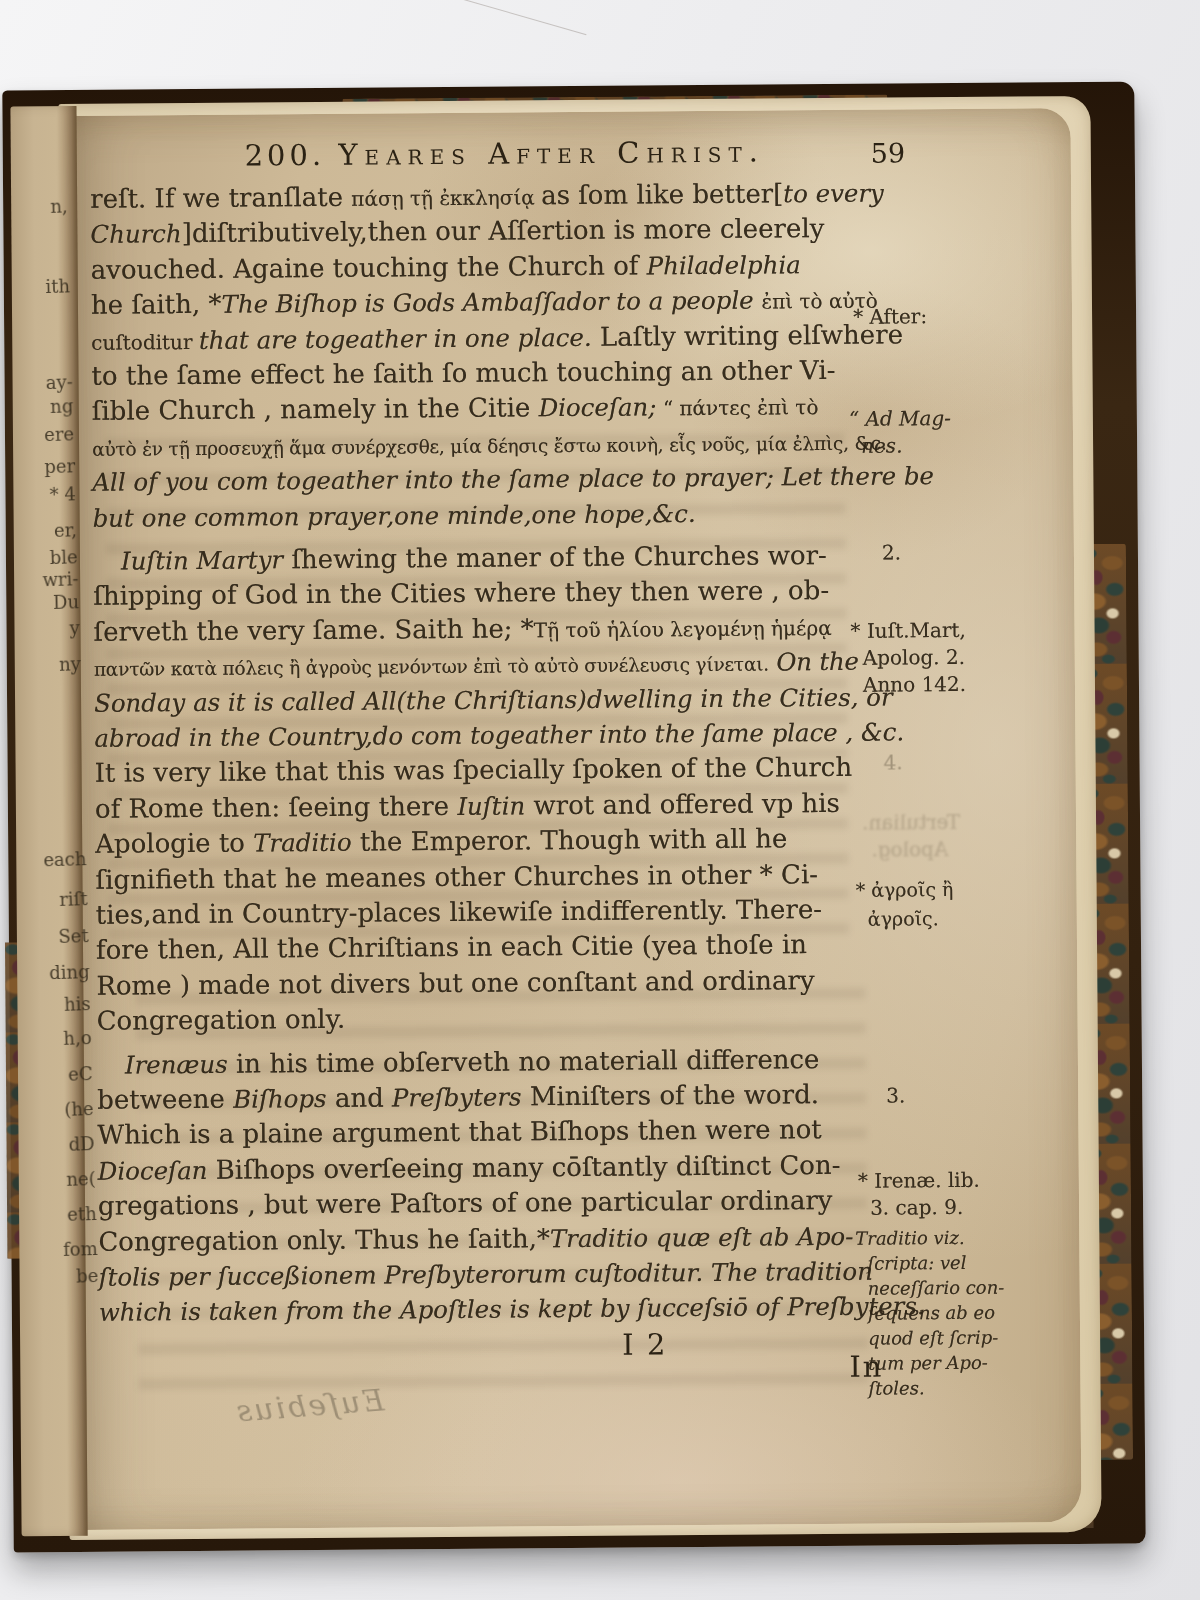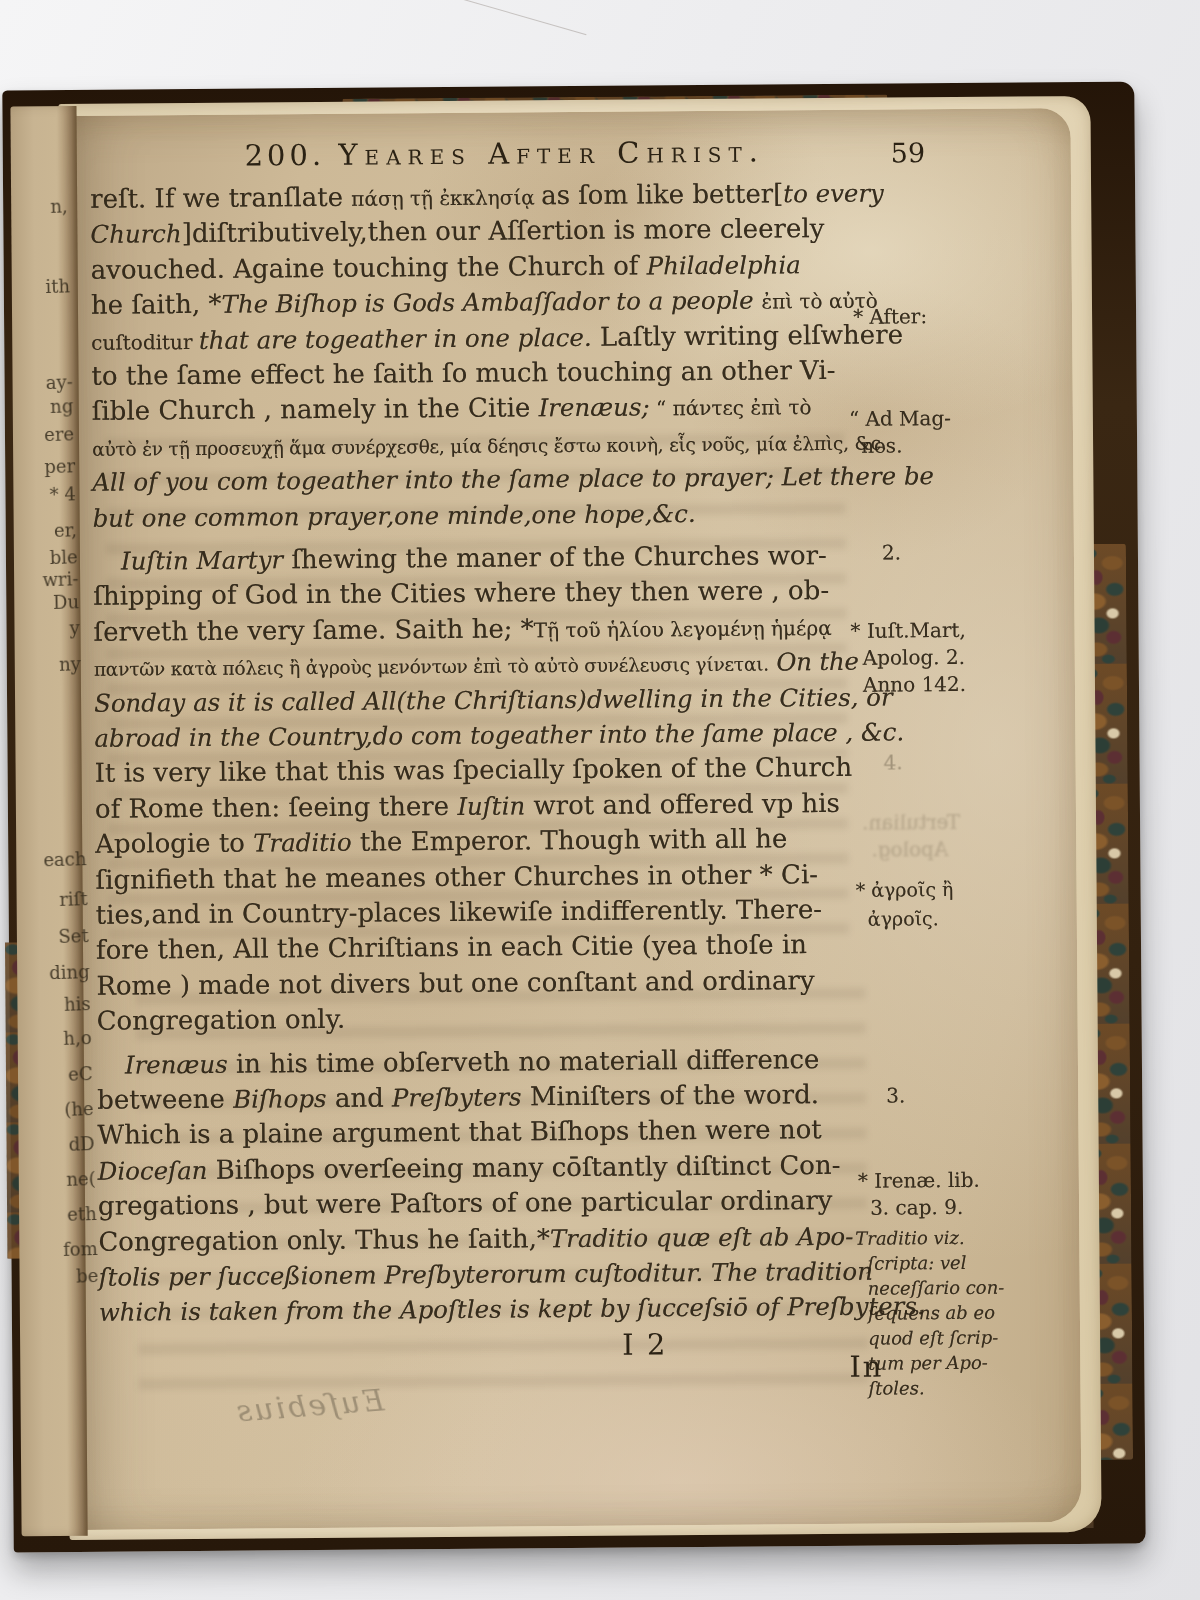--- a/index.html
+++ b/index.html
@@ -74,21 +74,21 @@
   .showthrough{position:absolute;pointer-events:none;mix-blend-mode:multiply;
     background:repeating-linear-gradient(0deg, rgba(78,60,36,.085) 0 11px, rgba(78,60,36,0) 11px 35px);
     filter:blur(3px);}
   .st1{left:100px;top:330px;width:740px;height:520px;}
   .st2{left:120px;top:880px;width:730px;height:420px;transform:translateX(6px);}
 
   
   .header{position:absolute;left:152px;top:50px;width:700px;text-align:center;
     color:var(--ink);font-size:29px;letter-spacing:4px;white-space:nowrap;}
   .header .smallcaps{font-variant:small-caps;letter-spacing:7px;}
-  .pagenum{position:absolute;left:868px;top:54px;color:var(--ink);font-size:27px;margin-left:20px;}
+  .pagenum{position:absolute;left:868px;top:54px;color:var(--ink);font-size:27px;}
 
   #body{position:absolute;left:87px;top:92px;width:766px;}
   .line{position:absolute;left:0;white-space:nowrap;font-size:26px;line-height:34px;
     color:var(--ink);opacity:.93;text-shadow:0 0 .6px rgba(43,34,20,.55);}
   .seg-r{font-style:normal;}
   .seg-i{font-style:italic;font-size:.94em;}
   .seg-g{font-size:20px;}
   .grkline{letter-spacing:-.2px;}
   .grkline .seg-g{font-size:18.5px;}
 
@@ -132,21 +132,21 @@
   </div>
   <div class="pagenum">59</div>
 
   <div id="body">
       <div class="line" style="top: 0px;"><span class="seg-r">reſt. If we tranſlate </span><span class="seg-g">πάσῃ τῇ ἐκκλησίᾳ </span><span class="seg-r">as ſom like better[</span><span class="seg-i">to every</span></div>
       <div class="line" style="top: 35.4px;"><span class="seg-i">Church</span><span class="seg-r">]diſtributively,then our Aſſertion is more cleerely</span></div>
       <div class="line" style="top: 70.8px;"><span class="seg-r">avouched.  Againe touching the Church of </span><span class="seg-i">Philadelphia</span></div>
       <div class="line" style="top: 106.2px;"><span class="seg-r">he ſaith, *</span><span class="seg-i">The Biſhop is Gods Ambaſſador to a people </span><span class="seg-g">ἐπὶ τὸ αὐτὸ</span></div>
       <div class="line" style="top: 141.6px;"><span class="seg-g">cuſtoditur </span><span class="seg-i">that are togeather in one place.</span><span class="seg-r"> Laſtly writing elſwhere</span></div>
       <div class="line" style="top: 177px;"><span class="seg-r">to the ſame effect he ſaith ſo much touching an other Vi-</span></div>
-      <div class="line" style="top: 212.4px;"><span class="seg-r">ſible Church ,  namely in the Citie </span><span class="seg-i">Irenæus;</span><span class="seg-g"> “ πάντες ἐπὶ τὸ</span></div>
+      <div class="line" style="top: 212.4px;"><span class="seg-r">ſible Church ,  namely in the Citie </span><span class="seg-i">Dioceſan;</span><span class="seg-g"> “ πάντες ἐπὶ τὸ</span></div>
       <div class="line grkline" style="top: 247.8px;"><span class="seg-g">αὐτὸ ἐν τῇ προσευχῇ ἅμα συνέρχεσθε, μία δέησις ἔστω κοινὴ, εἷς νοῦς, μία ἐλπὶς, &amp;c.</span></div>
       <div class="line" style="top: 283.2px;"><span class="seg-i">All of you com togeather into the ſame place to prayer; Let there be</span></div>
       <div class="line" style="top: 318.6px;"><span class="seg-i">but one common prayer,one minde,one hope,&amp;c.</span></div>
       <div class="line" style="top: 362px; left: 28px;"><span class="seg-i">Iuſtin Martyr</span><span class="seg-r"> ſhewing the maner of the Churches wor-</span></div>
       <div class="line" style="top: 397.4px;"><span class="seg-r">ſhipping of God in the Cities where they then were , ob-</span></div>
       <div class="line" style="top: 432.8px;"><span class="seg-r">ſerveth the very ſame. Saith he; *</span><span class="seg-g">Τῇ τοῦ ἡλίου λεγομένῃ ἡμέρᾳ</span></div>
       <div class="line grkline" style="top: 468.2px;"><span class="seg-g">παντῶν κατὰ πόλεις ἢ ἀγροὺς μενόντων ἐπὶ τὸ αὐτὸ συνέλευσις γίνεται.</span><span class="seg-i">  On the</span></div>
       <div class="line" style="top: 503.6px;"><span class="seg-i">Sonday as it is called All(the Chriſtians)dwelling in the Cities, or</span></div>
       <div class="line" style="top: 539px;"><span class="seg-i">abroad in the Country,do com togeather into the ſame place , &amp;c.</span></div>
       <div class="line" style="top: 574.4px;"><span class="seg-r">It is very like that this was ſpecially ſpoken of  the Church</span></div>
@@ -163,21 +163,21 @@
       <div class="line" style="top: 971.8px;"><span class="seg-i">Dioceſan</span><span class="seg-r"> Biſhops overſeeing many cōſtantly diſtinct Con-</span></div>
       <div class="line" style="top: 1007.2px;"><span class="seg-r">gregations , but were Paſtors of one particular ordinary</span></div>
       <div class="line" style="top: 1042.6px;"><span class="seg-r">Congregation only. Thus he ſaith,*</span><span class="seg-i">Traditio quæ eſt ab Apo-</span></div>
       <div class="line" style="top: 1078px;"><span class="seg-i">ſtolis per ſucceßionem Preſbyterorum cuſtoditur. The tradition</span></div>
       <div class="line" style="top: 1113.4px;"><span class="seg-i">which is taken from the Apoſtles is kept by ſucceſsiō of Preſbyters.</span></div>
     </div>
   <div id="notes">
       <div class="note roman" style="left: 849px; top: 220px;">
         <div class="nl">* After:</div>
       </div>
-      <div class="note roman" style="left: 844px; top: 322px;">
+      <div class="note roman" style="left: 844px; top: 322px; font-style: italic;">
         <div class="nl">“ Ad Mag-</div>
         <div class="nl">nes.</div>
       </div>
       <div class="note roman" style="left: 876px; top: 456px;">
         <div class="nl">2.</div>
       </div>
       <div class="note roman" style="left: 844px; top: 534px;">
         <div class="nl">* Iuſt.Mart,</div>
         <div class="nl">Apolog. 2.</div>
         <div class="nl">Anno 142.</div>

